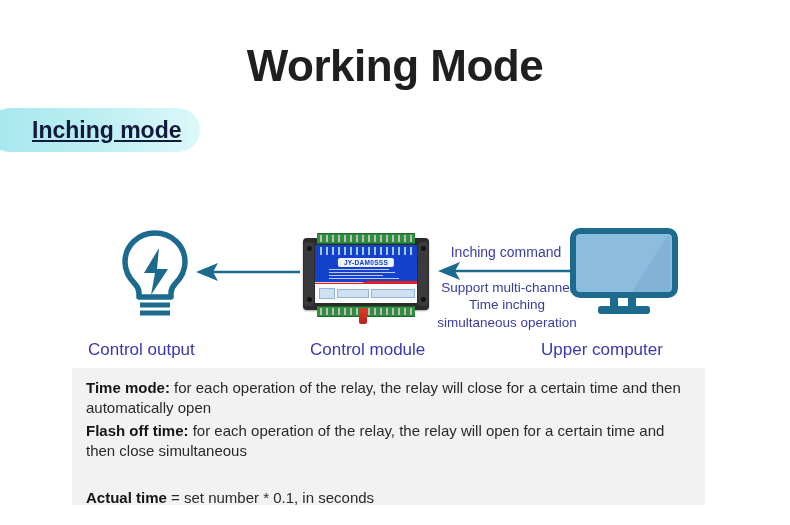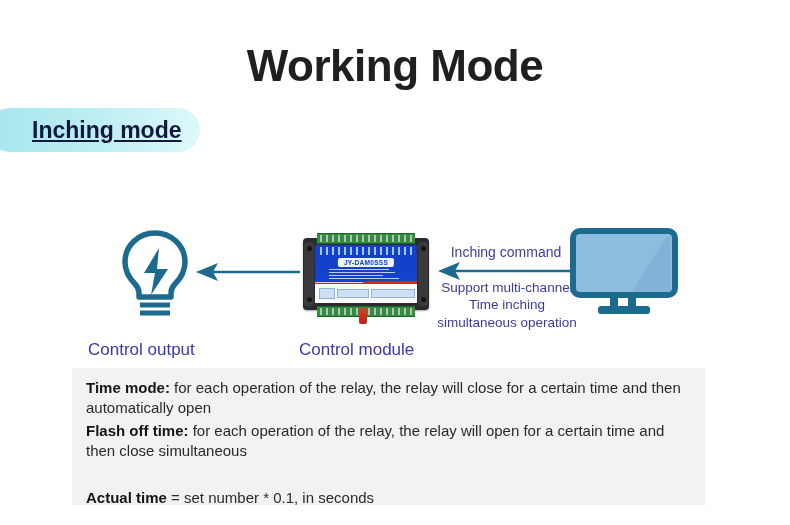--- a/index.html
+++ b/index.html
@@ -178,21 +178,21 @@
 
   
   .monitor { position: absolute; left: 570px; top: 6px; width: 108px; height: 90px; }
 
   
   .caption {
     position: absolute; top: 118px;
     font-size: 17px; color: #3b37b0; white-space: nowrap;
   }
   .caption.c1 { left: 88px; }
-  .caption.c2 { left: 299px; text-align: right; }
+  .caption.c2 { left: 310px; text-align: right; }
   .caption.c3 { left: 541px; }
 
   
   .info-box {
     position: absolute;
     left: 72px; top: 368px;
     width: 633px; height: 137px;
     background: #f2f2f2;
     padding: 10px 14px 0 14px;
     box-sizing: border-box;
@@ -342,20 +342,21 @@
         <rect x="3" y="3" width="102" height="64" rx="7" ry="7" fill="#8cbddf" stroke="#1c6a8e" stroke-width="6"></rect>
         <path d="M97 8 L62 64 L100 64 L100 8 Z" fill="#7fb0d4" opacity=".75"></path>
         <rect x="40" y="67" width="8" height="12" fill="#1c6a8e"></rect>
         <rect x="58" y="67" width="8" height="12" fill="#1c6a8e"></rect>
         <rect x="28" y="78" width="52" height="8" rx="3" ry="3" fill="#1c6a8e"></rect>
       </svg>
     </div>
 
     <div class="caption c1">Control output</div>
     <div class="caption c2">Control module</div>
+    <div class="caption c3">Upper computer</div>
   </div>
 
   <div class="info-box">
     <p class="info-line">
       <b>Time mode:</b><span> for each operation of the relay, the relay will close for a certain time and then automatically open</span>
     </p>
     <p class="info-line">
       <b>Flash off time:</b><span> for each operation of the relay, the relay will open for a certain time and then close simultaneous</span>
     </p>
     <p class="info-line sp">

